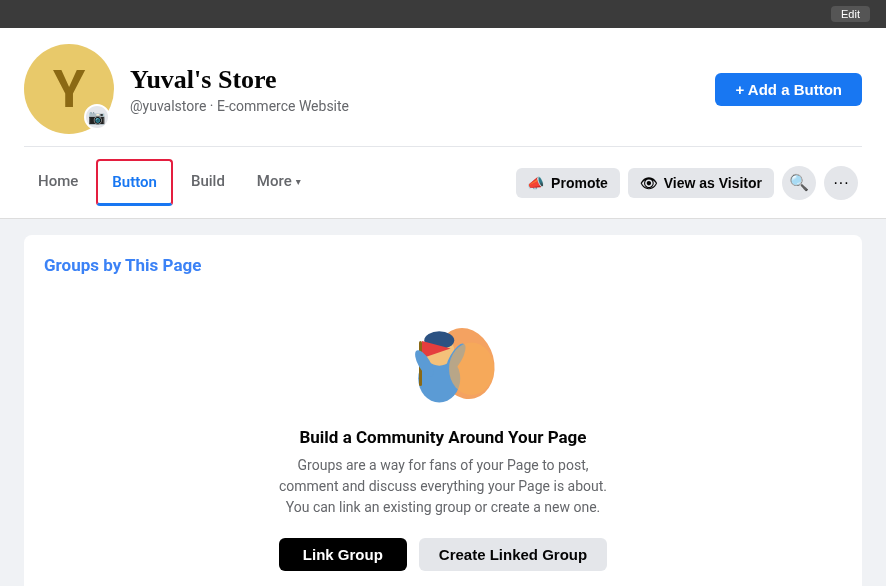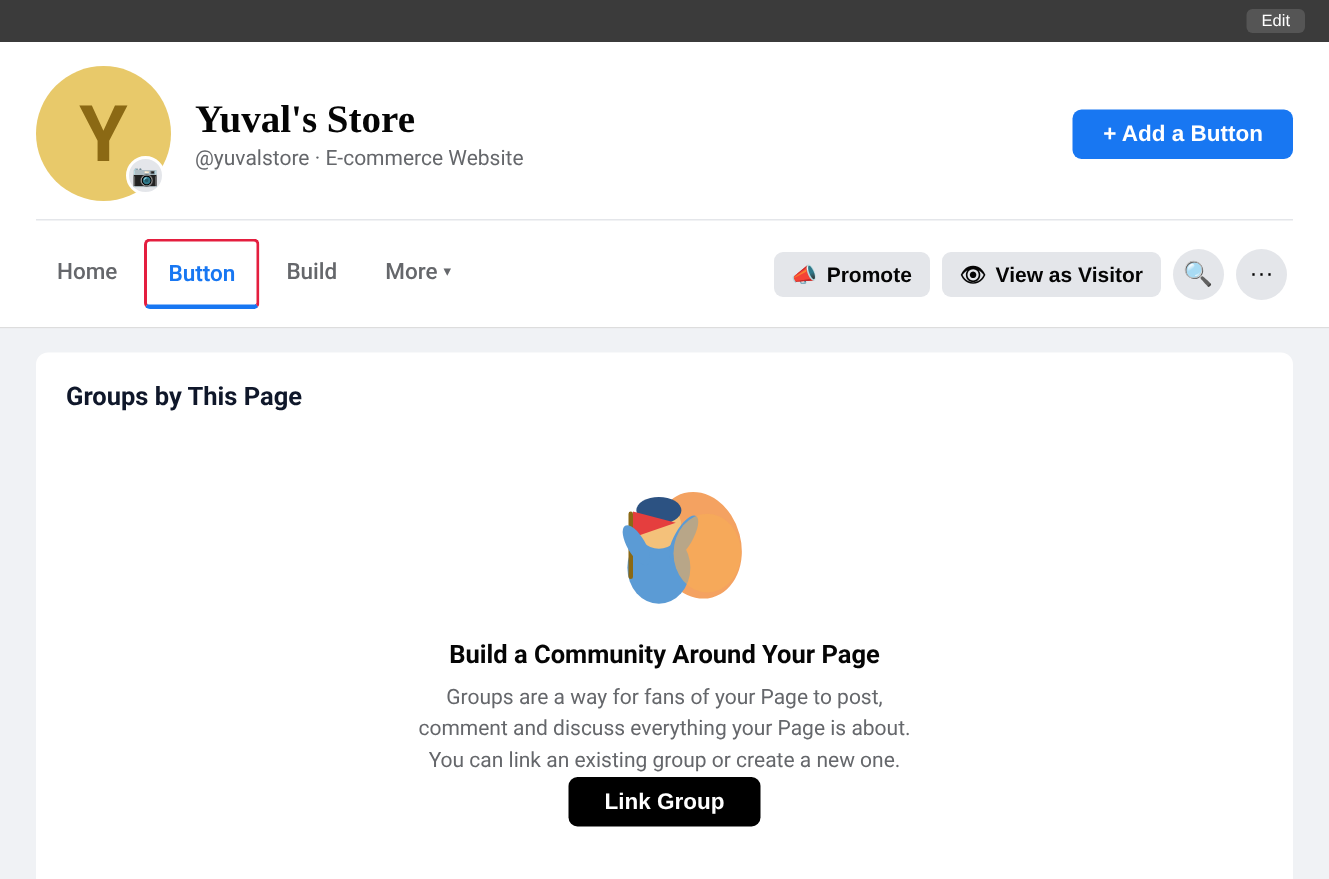--- a/index.html
+++ b/index.html
@@ -189,21 +189,21 @@
     .groups-card {
       background: #fff;
       border-radius: 8px;
       padding: 20px;
       min-height: 280px;
     }
 
     .card-title {
       font-size: 17px;
       font-weight: 700;
-      color: #0f172a;
+      color: #3b82f6;
       margin-bottom: 16px;
     }
 
     .empty-state {
       display: flex;
       flex-direction: column;
       align-items: center;
       justify-content: center;
       padding: 10px 0 24px 0;
     }
@@ -220,20 +220,21 @@
       color: #050505;
       text-align: center;
       margin-bottom: 8px;
     }
     .empty-desc {
       font-size: 14px;
       color: #65676b;
       text-align: center;
       max-width: 340px;
       line-height: 1.5;
+      margin-bottom: 20px;
     }
 
     .action-btns {
       display: flex;
       gap: 12px;
       align-items: center;
     }
     .btn-primary {
       background: #000000;
       color: #fff;
@@ -347,16 +348,17 @@
         <ellipse cx="97" cy="68" rx="8" ry="22" fill="#5b9bd5" transform="rotate(30 97 68)"></ellipse>
 
         <ellipse cx="118" cy="82" rx="30" ry="35" fill="#f6ad55" opacity="0.6"></ellipse>
       </svg>
 
       <div class="empty-title">Build a Community Around Your Page</div>
       <div class="empty-desc">Groups are a way for fans of your Page to post, comment and discuss everything your Page is about. You can link an existing group or create a new one.</div>
 
       <div class="action-btns">
         <button class="btn-primary">Link Group</button>
+        <button class="btn-secondary">Create Linked Group</button>
       </div>
     </div>
   </div>
 </div>
 
 </body></html>

